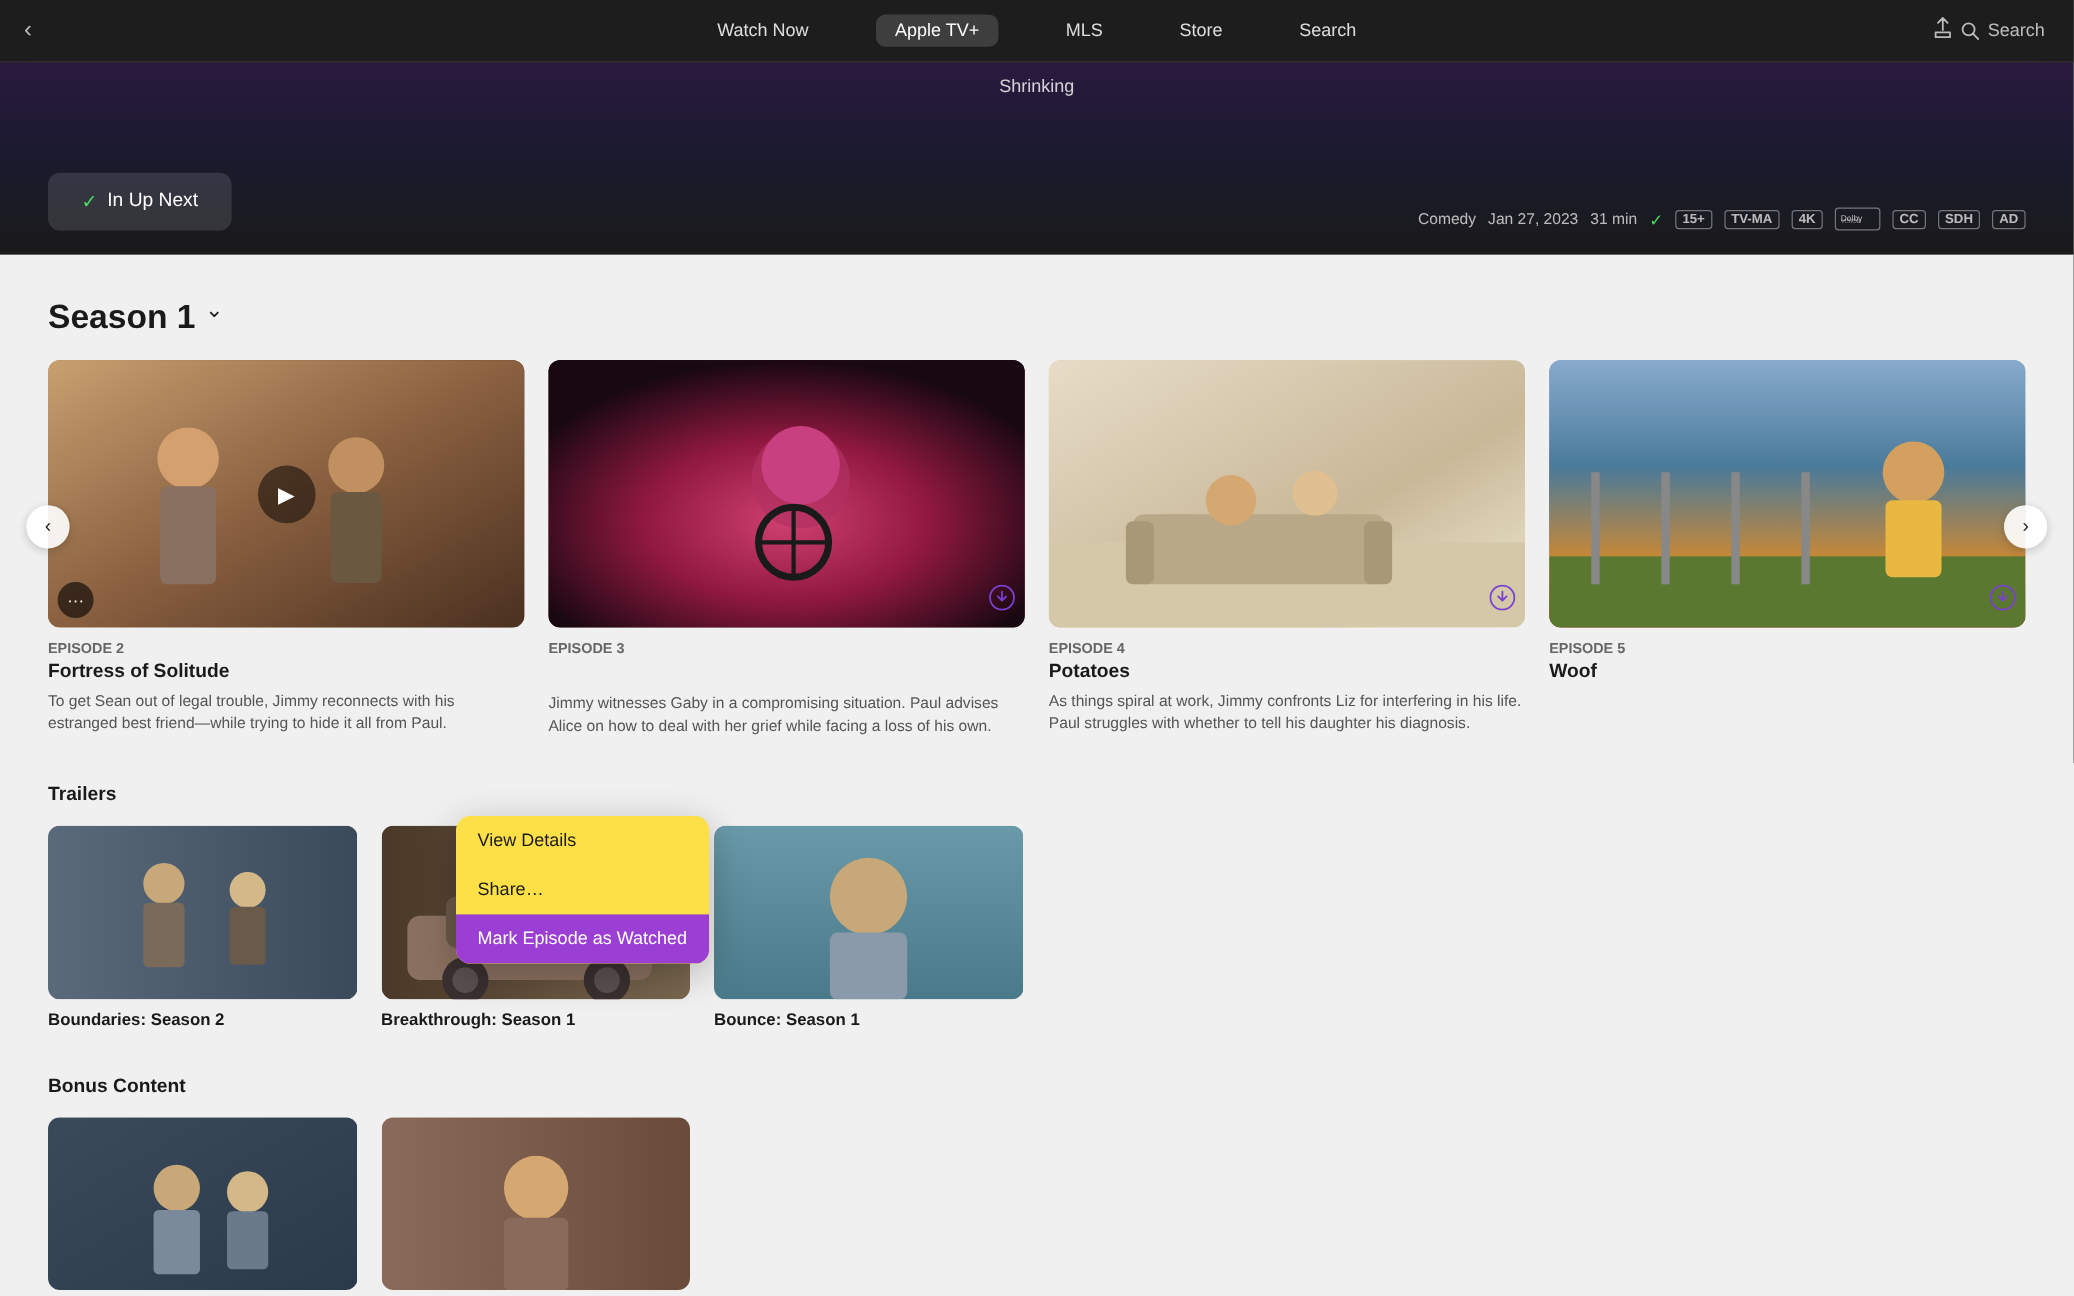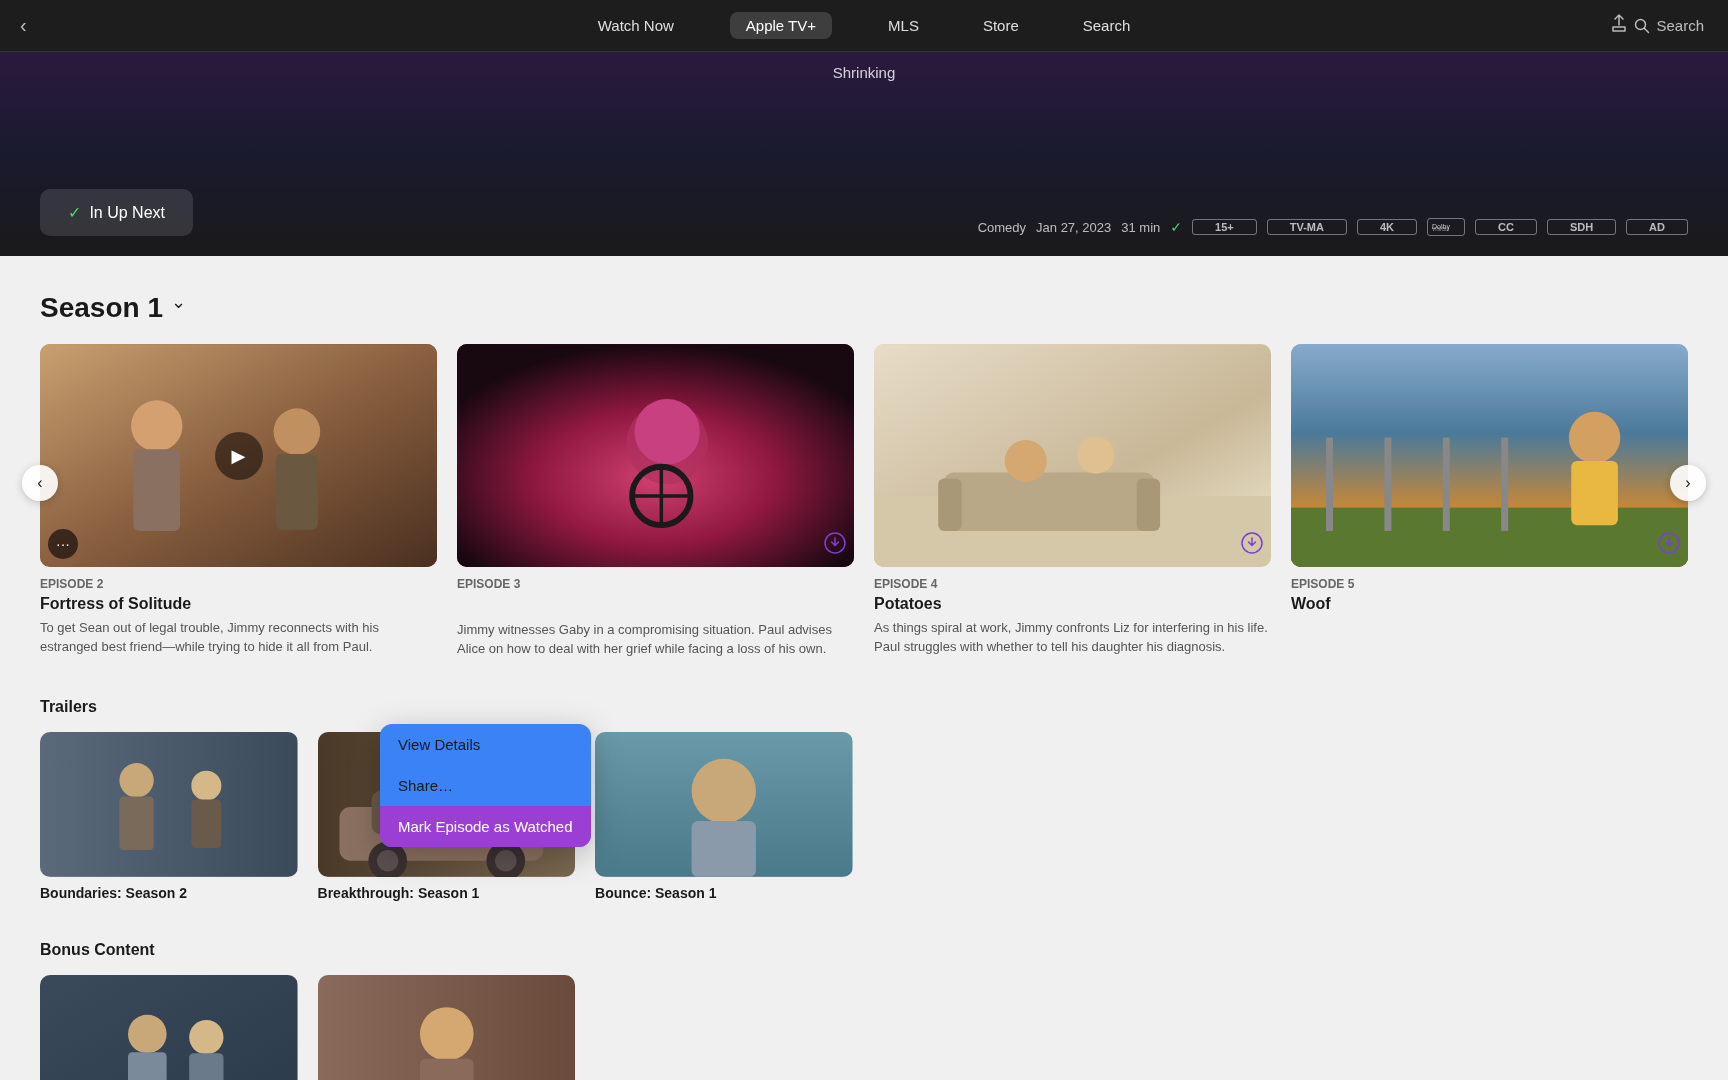--- a/index.html
+++ b/index.html
@@ -69,21 +69,21 @@
       right: 100px;
       color: rgba(255,255,255,0.7);
       font-size: 18px;
       cursor: pointer;
     }
 
     
     .hero-banner {
       margin-top: 52px;
       background: linear-gradient(to bottom, #2a1a3e, #1a1a2e, #1a1a1a);
-      height: 204px;
+      height: 160px;
       display: flex;
       align-items: flex-end;
       padding: 0 40px 20px;
       position: relative;
     }
     .show-title-bar {
       position: absolute;
       top: 0;
       left: 0;
       right: 0;
@@ -114,21 +114,21 @@
       bottom: 20px;
       display: flex;
       align-items: center;
       gap: 10px;
       font-size: 13px;
       color: rgba(255,255,255,0.7);
     }
     .badge {
       border: 1px solid rgba(255,255,255,0.4);
       border-radius: 3px;
-      padding: 1px 22px;
+      padding: 1px 5px;
       font-size: 11px;
       font-weight: 600;
     }
     .check-icon {
       color: #4cd964;
       font-size: 14px;
     }
 
     
     .main-content {
@@ -233,21 +233,21 @@
       font-size: 13px;
       color: #555;
       line-height: 1.4;
     }
 
     
     .context-menu {
       position: absolute;
       top: 380px;
       left: 340px;
-      background: #3b82f6;
+      background: #fde047;
       border-radius: 12px;
       box-shadow: 0 8px 32px rgba(0,0,0,0.25);
       overflow: hidden;
       min-width: 200px;
       z-index: 50;
     }
     .context-menu-item {
       padding: 12px 18px;
       font-size: 15px;
       color: #1a1a1a;

